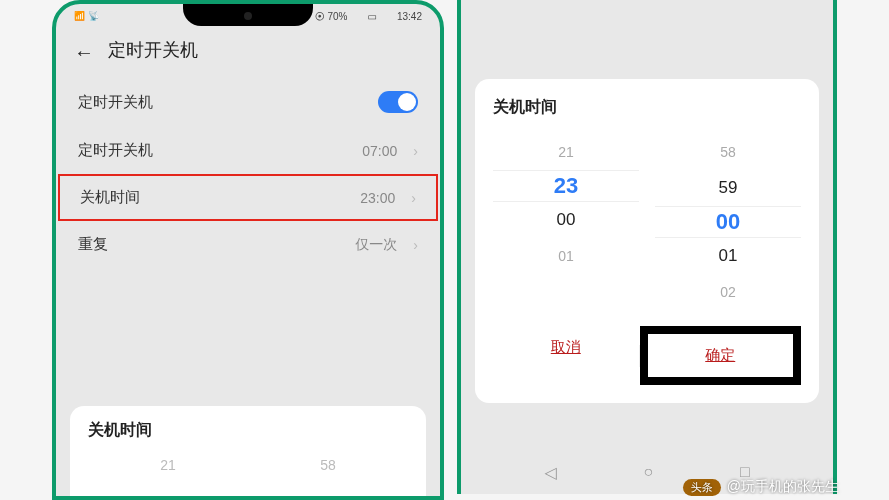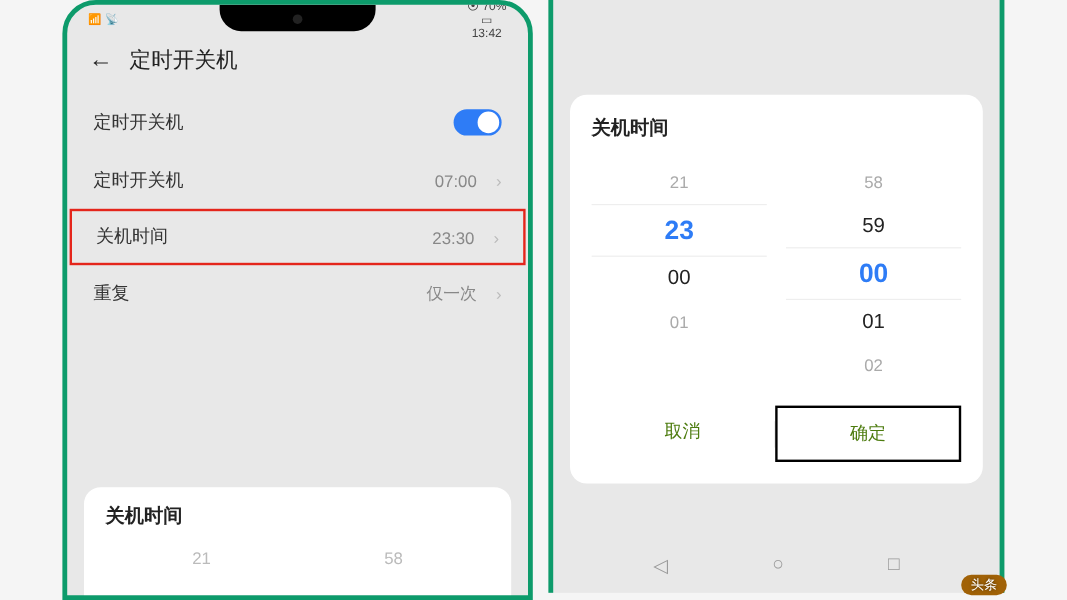--- a/index.html
+++ b/index.html
@@ -4,21 +4,21 @@
   <style>
     * { margin: 0; padding: 0; box-sizing: border-box; font-family: -apple-system, "PingFang SC", "Microsoft YaHei", sans-serif; }
     body { background: #f5f5f5; width: 889px; height: 500px; overflow: hidden; position: relative; }
 
     
     .phone-left { position: absolute; left: 52px; top: 0; width: 392px; height: 500px; background: #e8e8e8; border-radius: 28px 28px 0 0; border: 4px solid #0d9b6b; overflow: hidden; }
     .notch { position: absolute; top: 0; left: 50%; transform: translateX(-50%); width: 130px; height: 22px; background: #000; border-radius: 0 0 18px 18px; z-index: 5; }
     .notch::after { content: ""; position: absolute; left: 50%; top: 8px; transform: translateX(-50%); width: 8px; height: 8px; background: #222; border-radius: 50%; }
     .status-bar { display: flex; justify-content: space-between; align-items: center; padding: 4px 18px 2px; font-size: 10px; color: #444; height: 22px; }
     .status-left { display: flex; gap: 3px; align-items: center; font-size: 9px; }
-    .status-right { display: flex; gap: 0; align-items: center; flex-direction: column; }
+    .status-right { display: flex; gap: 20px; align-items: center; }
 
     .header { display: flex; align-items: center; padding: 12px 18px 15px; gap: 14px; }
     .back-arrow { font-size: 20px; color: #222; }
     .header-title { font-size: 18px; font-weight: 500; color: #222; }
 
     .row { display: flex; justify-content: space-between; align-items: center; padding: 14px 22px; font-size: 15px; color: #333; }
     .row-label { color: #333; }
     .row-value { display: flex; align-items: center; gap: 16px; color: #888; font-size: 14px; }
     .chevron { color: #bbb; font-size: 14px; }
     .toggle { width: 40px; height: 22px; background: #2e7cf6; border-radius: 11px; position: relative; }
@@ -29,24 +29,24 @@
     .card-title { font-size: 16px; font-weight: 600; color: #222; margin-bottom: 16px; }
     .picker-row-faded { display: flex; justify-content: space-around; color: #bbb; font-size: 14px; }
 
     
     .panel-right { position: absolute; right: 52px; top: -6px; width: 380px; height: 500px; border-left: 4px solid #0d9b6b; border-right: 4px solid #0d9b6b; background: #e8e8e8; overflow: hidden; }
     .card-right { margin: 85px 14px 0; background: #fff; border-radius: 14px; padding: 18px; }
     .picker-cols { display: flex; gap: 16px; margin-top: 6px; }
     .picker-col { flex: 1; display: flex; flex-direction: column; align-items: center; }
     .picker-item { height: 36px; display: flex; align-items: center; justify-content: center; font-size: 14px; color: #aaa; width: 100%; }
     .picker-item.near { font-size: 17px; color: #222; }
-    .picker-item.selected { font-size: 22px; font-weight: 600; color: #2e7cf6; border-top: 1px solid #eee; border-bottom: 1px solid #eee; height: 44px; }
+    .picker-item.selected { font-size: 22px; font-weight: 600; color: #2e7cf6; border-top: 1px solid #eee; border-bottom: 1px solid #eee; height: 32px; }
     .actions { display: flex; margin-top: 16px; }
-    .action-btn { flex: 1; text-align: center; padding: 12px 0; color: #4d7c0f; font-size: 15px; font-weight: 500; }
-    .action-confirm { border: 2px solid #000000; }
+    .action-btn { flex: 1; text-align: center; padding: 12px 0; color: #b91c1c; font-size: 15px; font-weight: 500; text-decoration: underline; }
+    .action-confirm { border: 8px solid #000000; }
     .action-divider { width: 1px; background: #eee; height: 22px; align-self: center; }
 
     .nav-bar { position: absolute; bottom: 6px; left: 0; right: 0; display: flex; justify-content: space-around; padding: 6px 40px; }
     .nav-btn { color: #999; font-size: 16px; }
 
     .watermark { position: absolute; right: 50px; bottom: 4px; color: #fff; font-size: 14px; display: flex; align-items: center; gap: 6px; text-shadow: 0 0 3px rgba(0,0,0,.6); }
     .wm-badge { background: #a16207; border-radius: 10px; padding: 1px 8px; font-size: 11px; }
   </style>
 </head>
 <body>
@@ -79,21 +79,21 @@
     <span class="row-label">定时开关机</span>
     <span class="row-value">
       <span>07:00</span>
       <span class="chevron">›</span>
     </span>
   </div>
 
   <div class="row highlight-red">
     <span class="row-label">关机时间</span>
     <span class="row-value">
-      <span>23:30</span>
+      <span>23:00</span>
       <span class="chevron">›</span>
     </span>
   </div>
 
   <div class="row">
     <span class="row-label">重复</span>
     <span class="row-value">
       <span>仅一次</span>
       <span class="chevron">›</span>
     </span>
@@ -135,13 +135,14 @@
 
   <div class="nav-bar">
     <span class="nav-btn">◁</span>
     <span class="nav-btn">○</span>
     <span class="nav-btn">□</span>
   </div>
 </div>
 
 <div class="watermark">
   <span class="wm-badge">头条</span>
+  <span>@玩手机的张先生</span>
 </div>
 
 </body></html>

